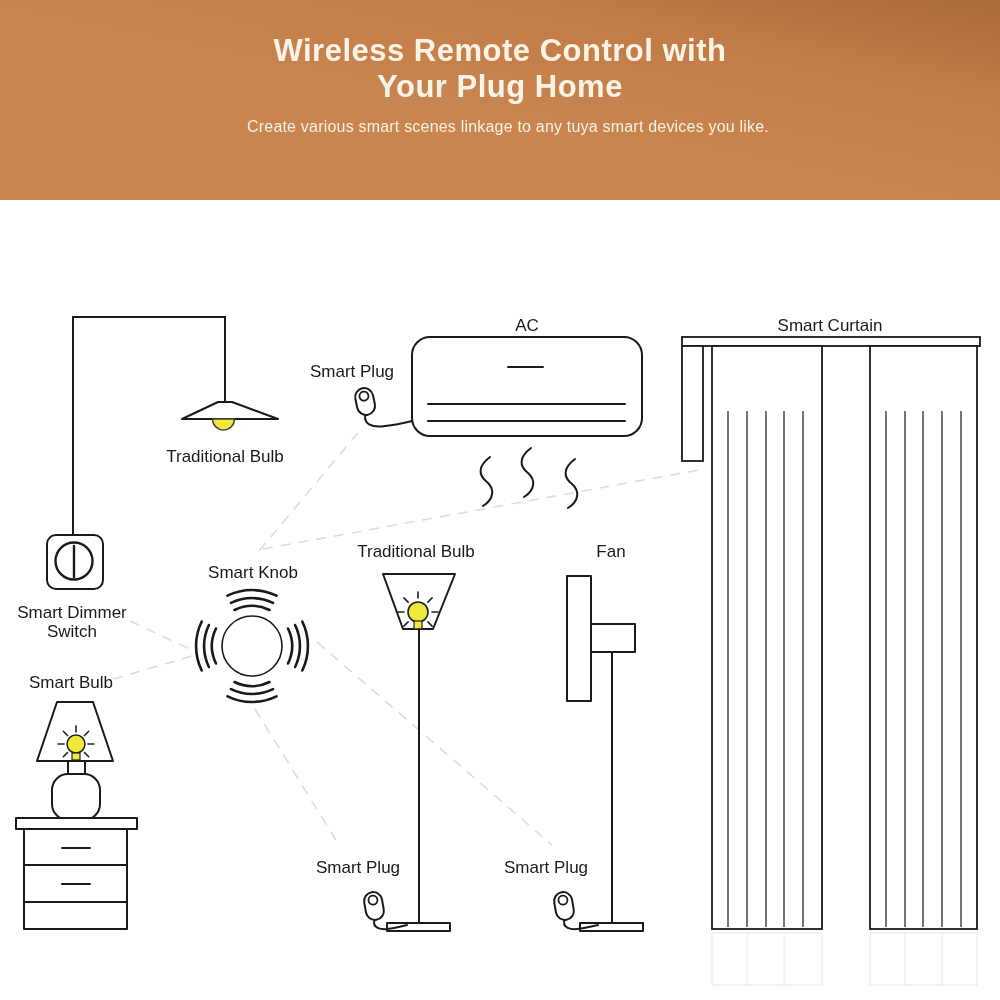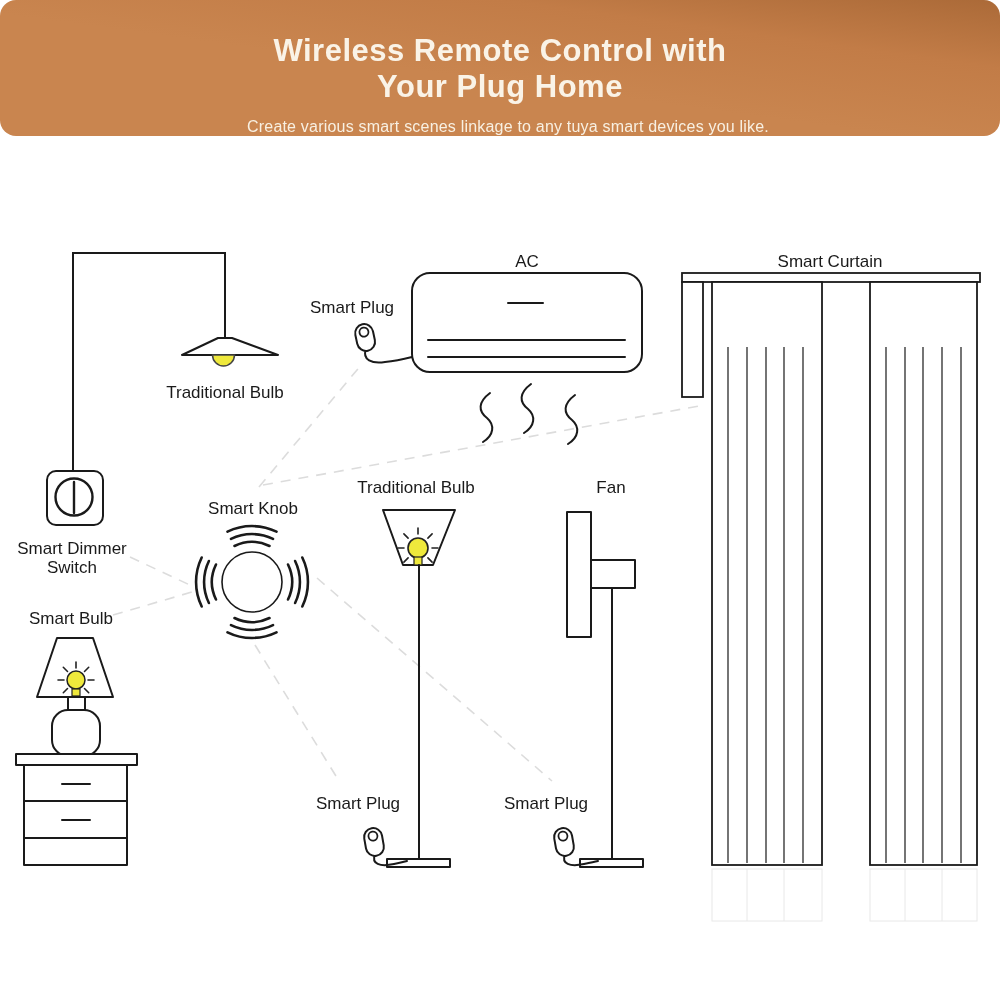--- a/index.html
+++ b/index.html
@@ -1,20 +1,20 @@
 <!DOCTYPE html>
 <html><head>
 <meta charset="utf-8">
 <style>
   html,body{margin:0;padding:0;background:#ffffff;}
   body{width:1000px;height:1000px;font-family:"Liberation Sans",sans-serif;overflow:hidden;}
   .banner{
-    width:1000px;height:136px;box-sizing:border-box;
+    width:1000px;height:200px;box-sizing:border-box;
     background:linear-gradient(to top right,#c9854f 45%,#c27c47 75%,#ab6a38 100%);
-    text-align:center;padding-top:33px;border-radius:16px;
+    text-align:center;padding-top:33px;
   }
   .banner h1{
     margin:0;color:#faf3e7;font-size:31px;line-height:36px;font-weight:bold;
     letter-spacing:.5px;font-family:"Liberation Sans",sans-serif;
   }
   .banner p{
     margin:13px 0 0 0;color:#f8f0e2;font-size:16px;font-weight:400;letter-spacing:.2px;padding-left:16px;
   }
   svg.diagram{display:block;width:1000px;height:824px;}
   .ln{fill:none;stroke:#1a1a1a;stroke-width:2;stroke-linecap:round;}

